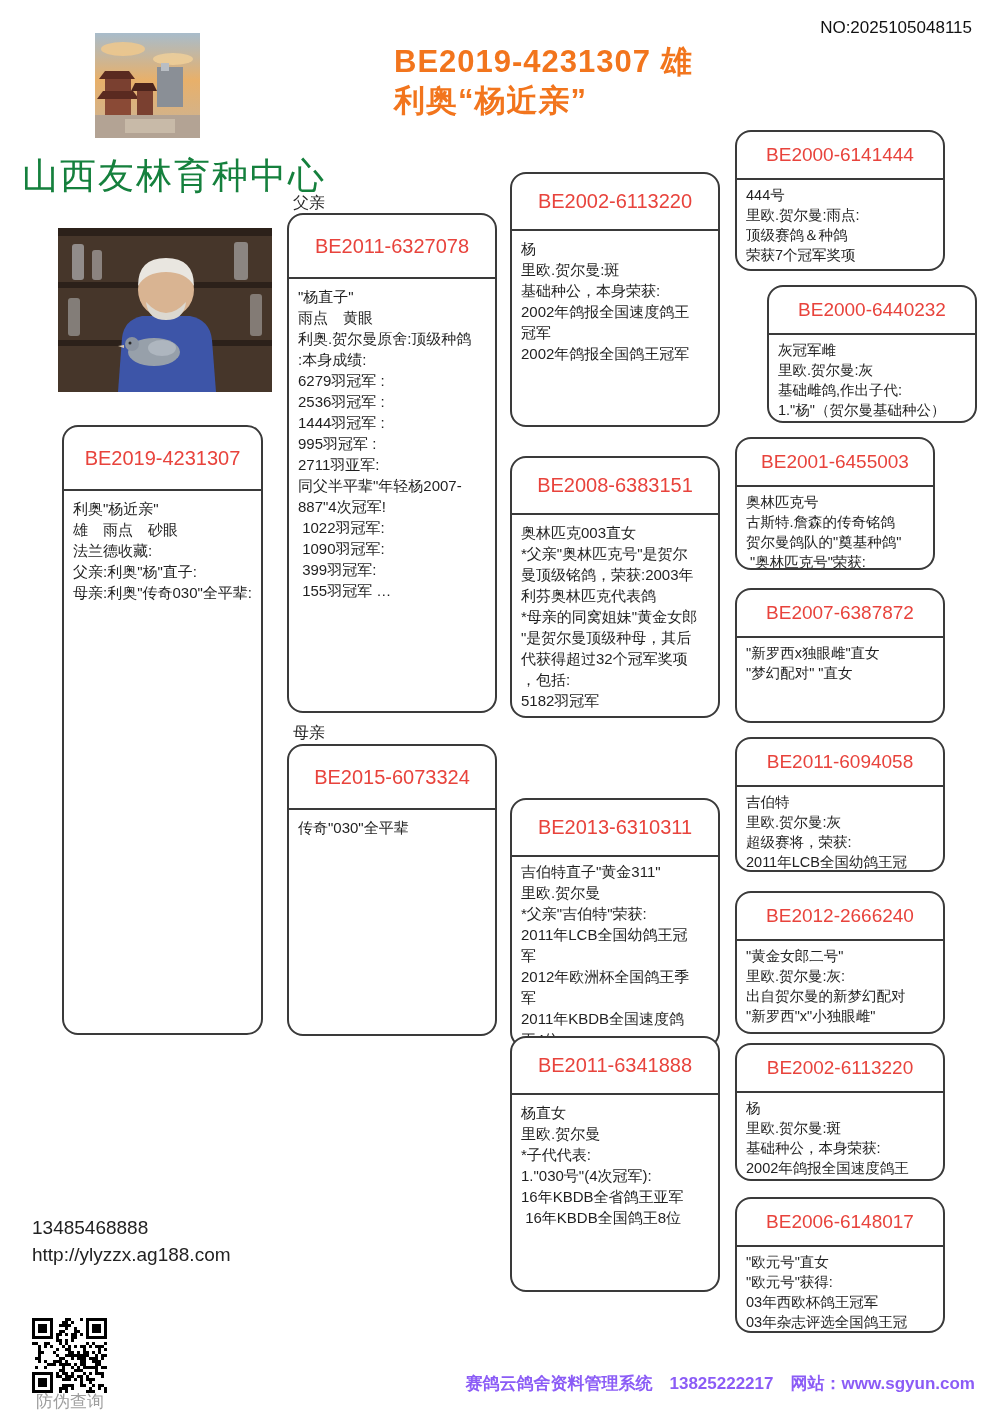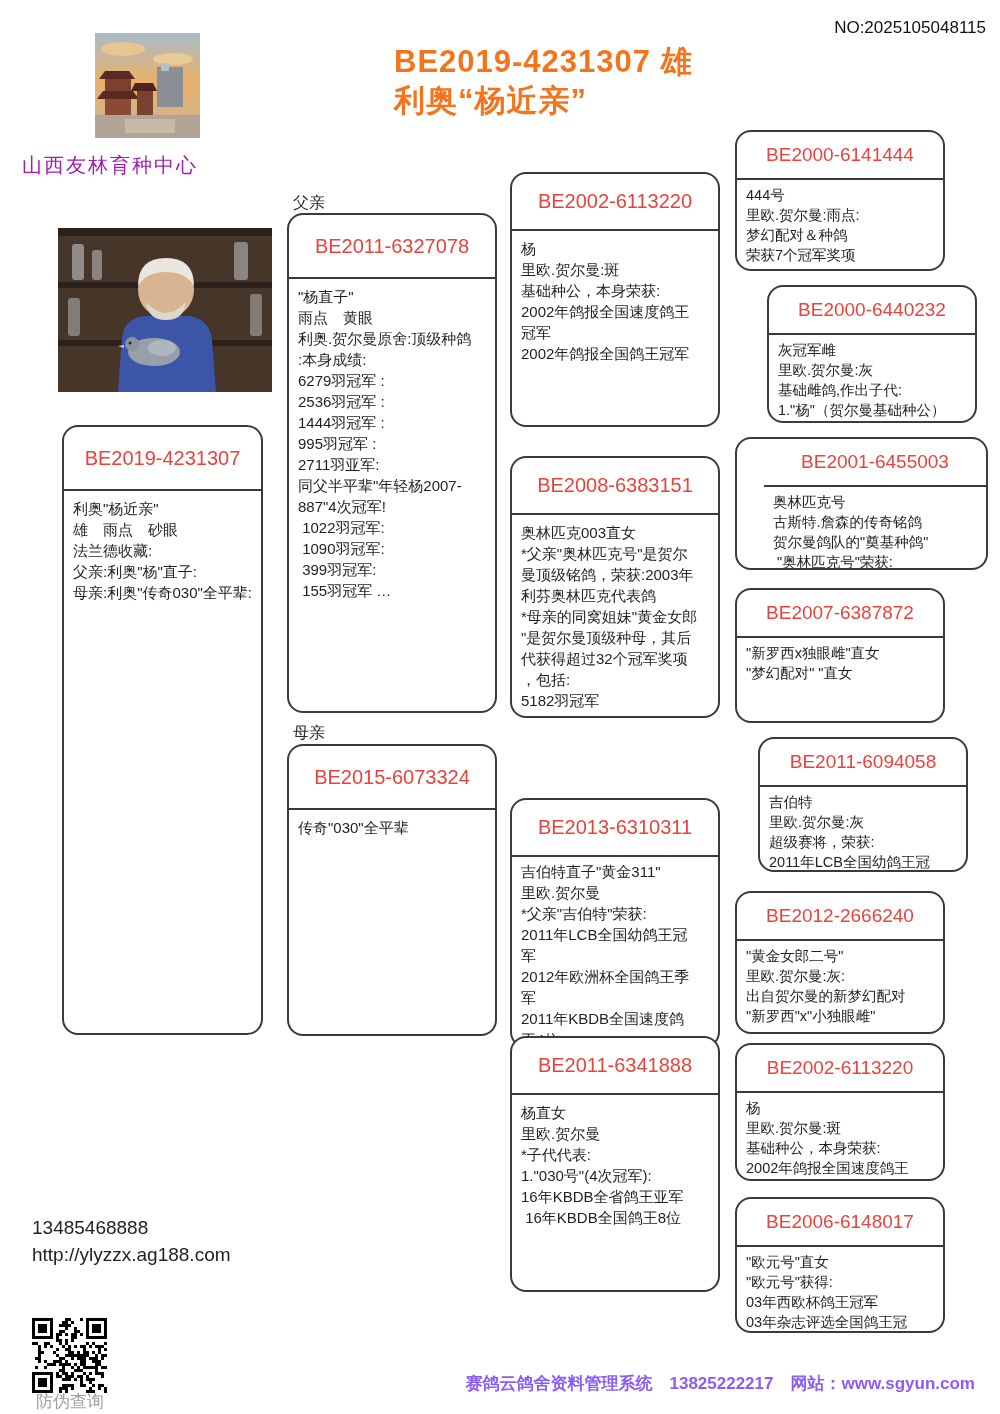--- a/index.html
+++ b/index.html
@@ -3,39 +3,39 @@
 <meta charset="utf-8">
 <style>
   html,body{margin:0;padding:0;background:#e9e9e9;}
   #page{
     position:relative;width:1000px;height:1414px;background:#ffffff;
     font-family:"Liberation Sans","DejaVu Sans",sans-serif;color:#1f1f1f;overflow:hidden;
   }
   .abs{position:absolute;}
   .no-label{font-size:17px;color:#111;}
   .main-title{font-size:31px;font-weight:bold;color:#f2751d;line-height:39px;letter-spacing:1px;}
-  .center-name{font-size:20px;color:#a21caf;letter-spacing:2px;}
+  .center-name{font-size:36px;color:#15803d;letter-spacing:2px;}
   .parent-label{font-size:16px;color:#2a2a2a;}
   .pbox{position:absolute;border:2px solid #3a3a3a;border-radius:16px;background:#fff;box-sizing:border-box;overflow:hidden;}
   .pbox-head{display:flex;align-items:center;justify-content:center;border-bottom:2px solid #3a3a3a;
              color:#e8433c;font-size:20px;box-sizing:border-box;}
   .h64{height:64px;} .h57{height:57px;} .h48{height:48px;font-size:19px;}
   .pbox-body{padding:7px 9px;font-size:15px;line-height:21px;white-space:pre-wrap;color:#1f1f1f;}
   .pbox-body.small{font-size:14.5px;line-height:20px;padding:5px 9px;}
   .contact{font-size:19px;color:#222;line-height:27px;}
   .qr-caption{font-size:17px;color:#9e9e9e;}
   .footer{font-size:17px;font-weight:bold;color:#8b5cf6;}
   svg{display:block;}
 </style>
 </head>
 <body>
 
 <div id="page">
 
-  <div class="abs no-label" style="top:18px;right:14px;margin-left:38px;">NO:2025105048115</div>
+  <div class="abs no-label" style="top:18px;right:28px;margin-left:38px;">NO:2025105048115</div>
 
   <div class="abs main-title" style="left:394px;top:42px;">
     <div>BE2019-4231307 雄</div>
     <div>利奥“杨近亲”</div>
   </div>
 
   <div class="abs" style="left:95px;top:33px;">
     <svg width="105" height="105" viewBox="0 0 105 105" xmlns="http://www.w3.org/2000/svg">
       <defs>
         <linearGradient id="sky" x1="0" y1="0" x2="0" y2="1">
@@ -160,43 +160,43 @@
 *子代代表:
 1."030号"(4次冠军):
 16年KBDB全省鸽王亚军
  16年KBDB全国鸽王8位</div>
   </div>
 
   <div class="pbox" style="left:735px;top:130px;width:210px;height:141px;">
     <div class="pbox-head h48">BE2000-6141444</div>
     <div class="pbox-body small">444号
 里欧.贺尔曼:雨点:
-梦幻配对＆种鸽
+顶级赛鸽＆种鸽
 荣获7个冠军奖项</div>
   </div>
   <div class="pbox" style="left:735px;top:285px;width:210px;height:138px;margin-left:32px;">
     <div class="pbox-head h48">BE2000-6440232</div>
     <div class="pbox-body small">灰冠军雌
 里欧.贺尔曼:灰
 基础雌鸽,作出子代:
 1."杨"（贺尔曼基础种公）</div>
   </div>
-  <div class="pbox" style="left:735px;top:437px;width:253px;height:133px;padding-left:27px;">
+  <div class="pbox" style="left:735px;top:437px;width:200px;height:133px;">
     <div class="pbox-head h48">BE2001-6455003</div>
     <div class="pbox-body small">奥林匹克号
 古斯特.詹森的传奇铭鸽
 贺尔曼鸽队的"奠基种鸽"
  "奥林匹克号"荣获:</div>
   </div>
   <div class="pbox" style="left:735px;top:588px;width:210px;height:135px;">
     <div class="pbox-head h48">BE2007-6387872</div>
     <div class="pbox-body small">"新罗西x独眼雌"直女
 "梦幻配对" "直女</div>
   </div>
-  <div class="pbox" style="left:758px;top:737px;width:210px;height:135px;">
+  <div class="pbox" style="left:735px;top:737px;width:210px;height:135px;">
     <div class="pbox-head h48">BE2011-6094058</div>
     <div class="pbox-body small">吉伯特
 里欧.贺尔曼:灰
 超级赛将，荣获:
 2011年LCB全国幼鸽王冠</div>
   </div>
   <div class="pbox" style="left:735px;top:891px;width:210px;height:143px;">
     <div class="pbox-head h48">BE2012-2666240</div>
     <div class="pbox-body small">"黄金女郎二号"
 里欧.贺尔曼:灰:

